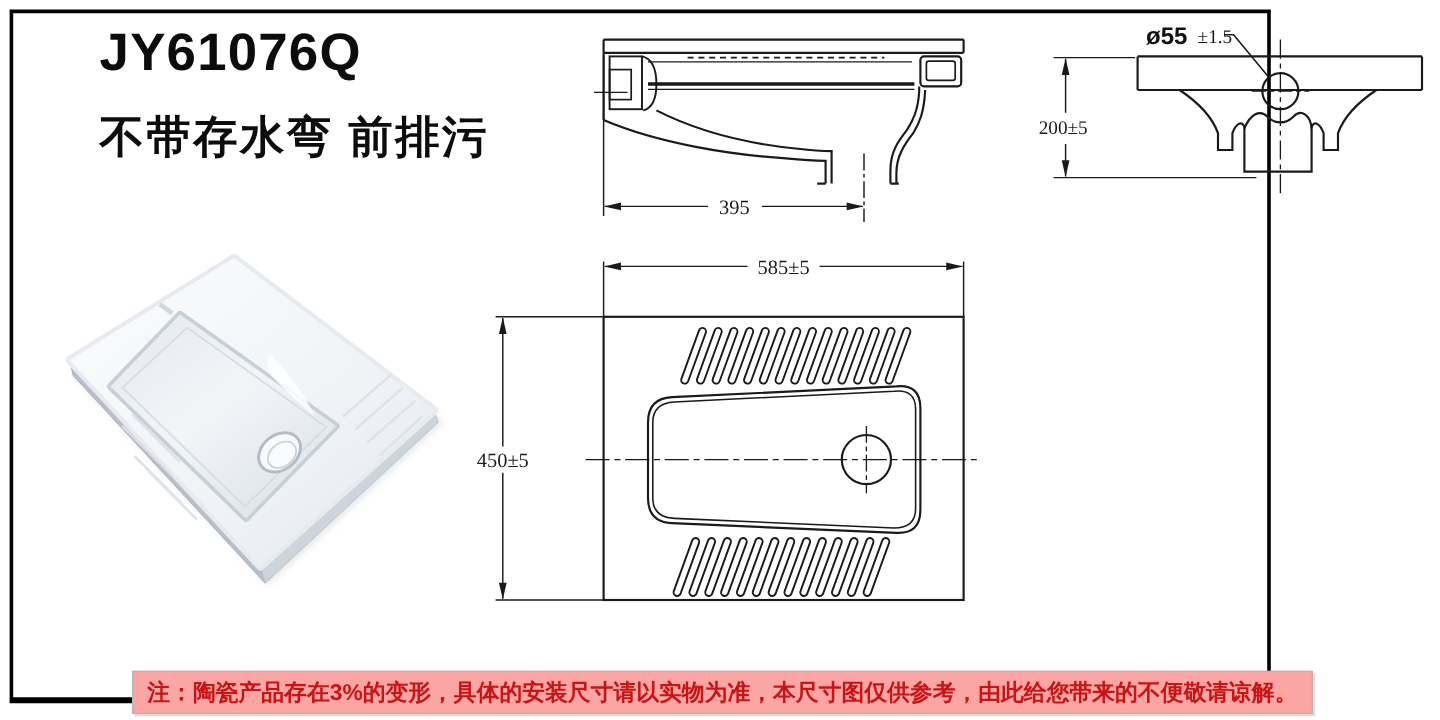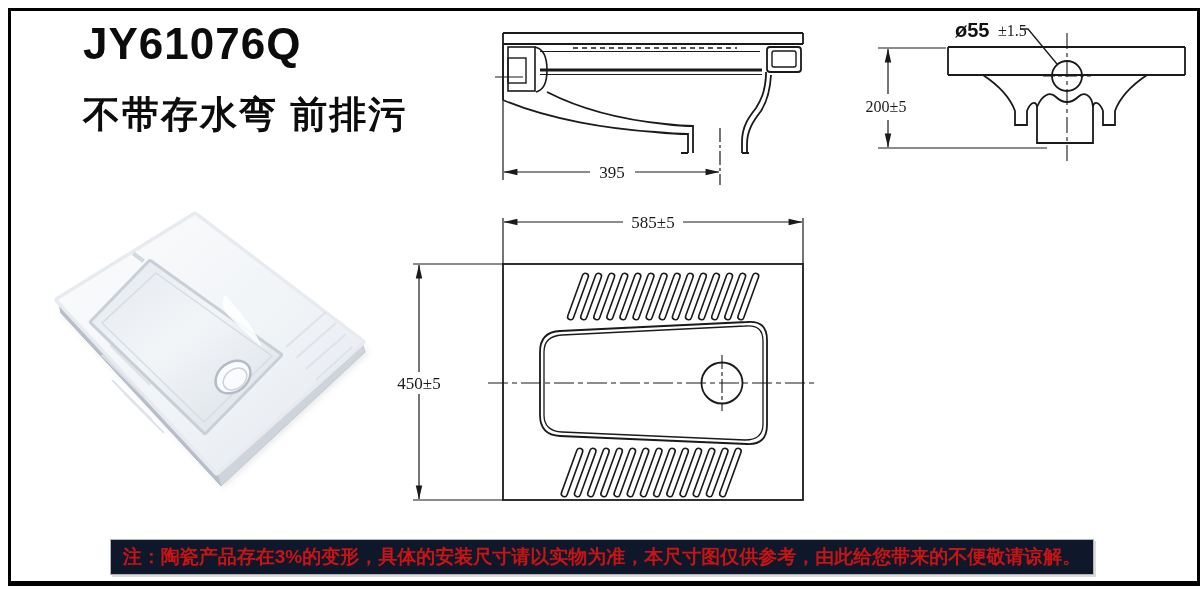--- a/index.html
+++ b/index.html
@@ -1,23 +1,23 @@
 <!DOCTYPE html>
 <html><head>
 <meta charset="utf-8">
 <style>
   html,body{margin:0;padding:0;background:#fff;}
   .page{position:relative;width:1200px;height:600px;background:#fff;font-family:"Liberation Sans",sans-serif;overflow:hidden;}
-  .frame{position:absolute;left:8px;top:8px;width:1192px;height:578px;border:3px solid #000;border-bottom-width:5px;background:#fff;box-sizing:border-box;}
+  .frame{position:absolute;left:8px;top:8px;width:1051px;height:578px;border:3px solid #000;border-bottom-width:5px;background:#fff;box-sizing:border-box;}
   .inner{position:absolute;left:0;top:0;width:100%;height:100%;}
   .title-block{position:absolute;left:72px;top:8px;color:#0c0c0c;}
   .model{font-size:44px;font-weight:bold;letter-spacing:1px;line-height:1.15;}
   .subtitle{font-size:37px;font-weight:bold;margin-top:20px;letter-spacing:2px;}
   .dwg{position:absolute;}
-  .note-box{position:absolute;left:99px;top:528px;width:982px;height:34px;border:1px solid #b5b5b5;box-shadow:2px 2px 0 #dcdcdc;background:#0f172a;display:flex;align-items:center;justify-content:center;}
+  .note-box{position:absolute;left:99px;top:548px;width:982px;height:34px;border:1px solid #b5b5b5;box-shadow:2px 2px 0 #dcdcdc;background:#fca5a5;display:flex;align-items:center;justify-content:center;}
   .note-text{font-size:19px;font-weight:bold;white-space:nowrap;}
   svg text{font-family:"Liberation Serif",serif;}
   svg .dimtxt{font-size:16px;fill:#1a1a1a;}
   svg .dimtxt17{font-size:17px;fill:#1a1a1a;}
   svg .boldlbl{font-family:"Liberation Sans",sans-serif;font-weight:bold;font-size:20px;fill:#111;}
   svg .tollbl{font-size:16px;fill:#1a1a1a;}
 </style>
 </head>
 <body>
 

